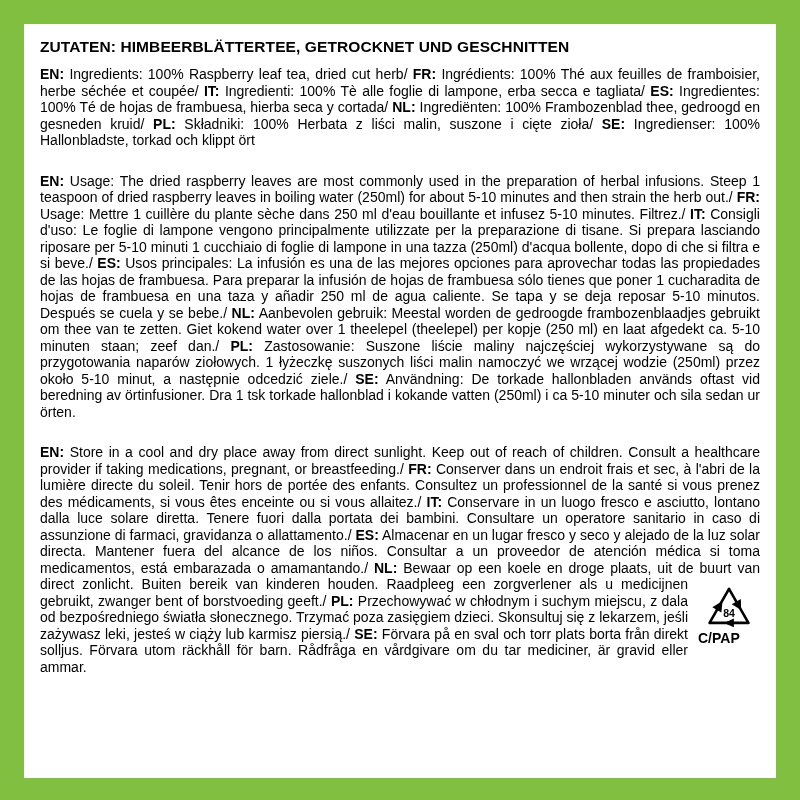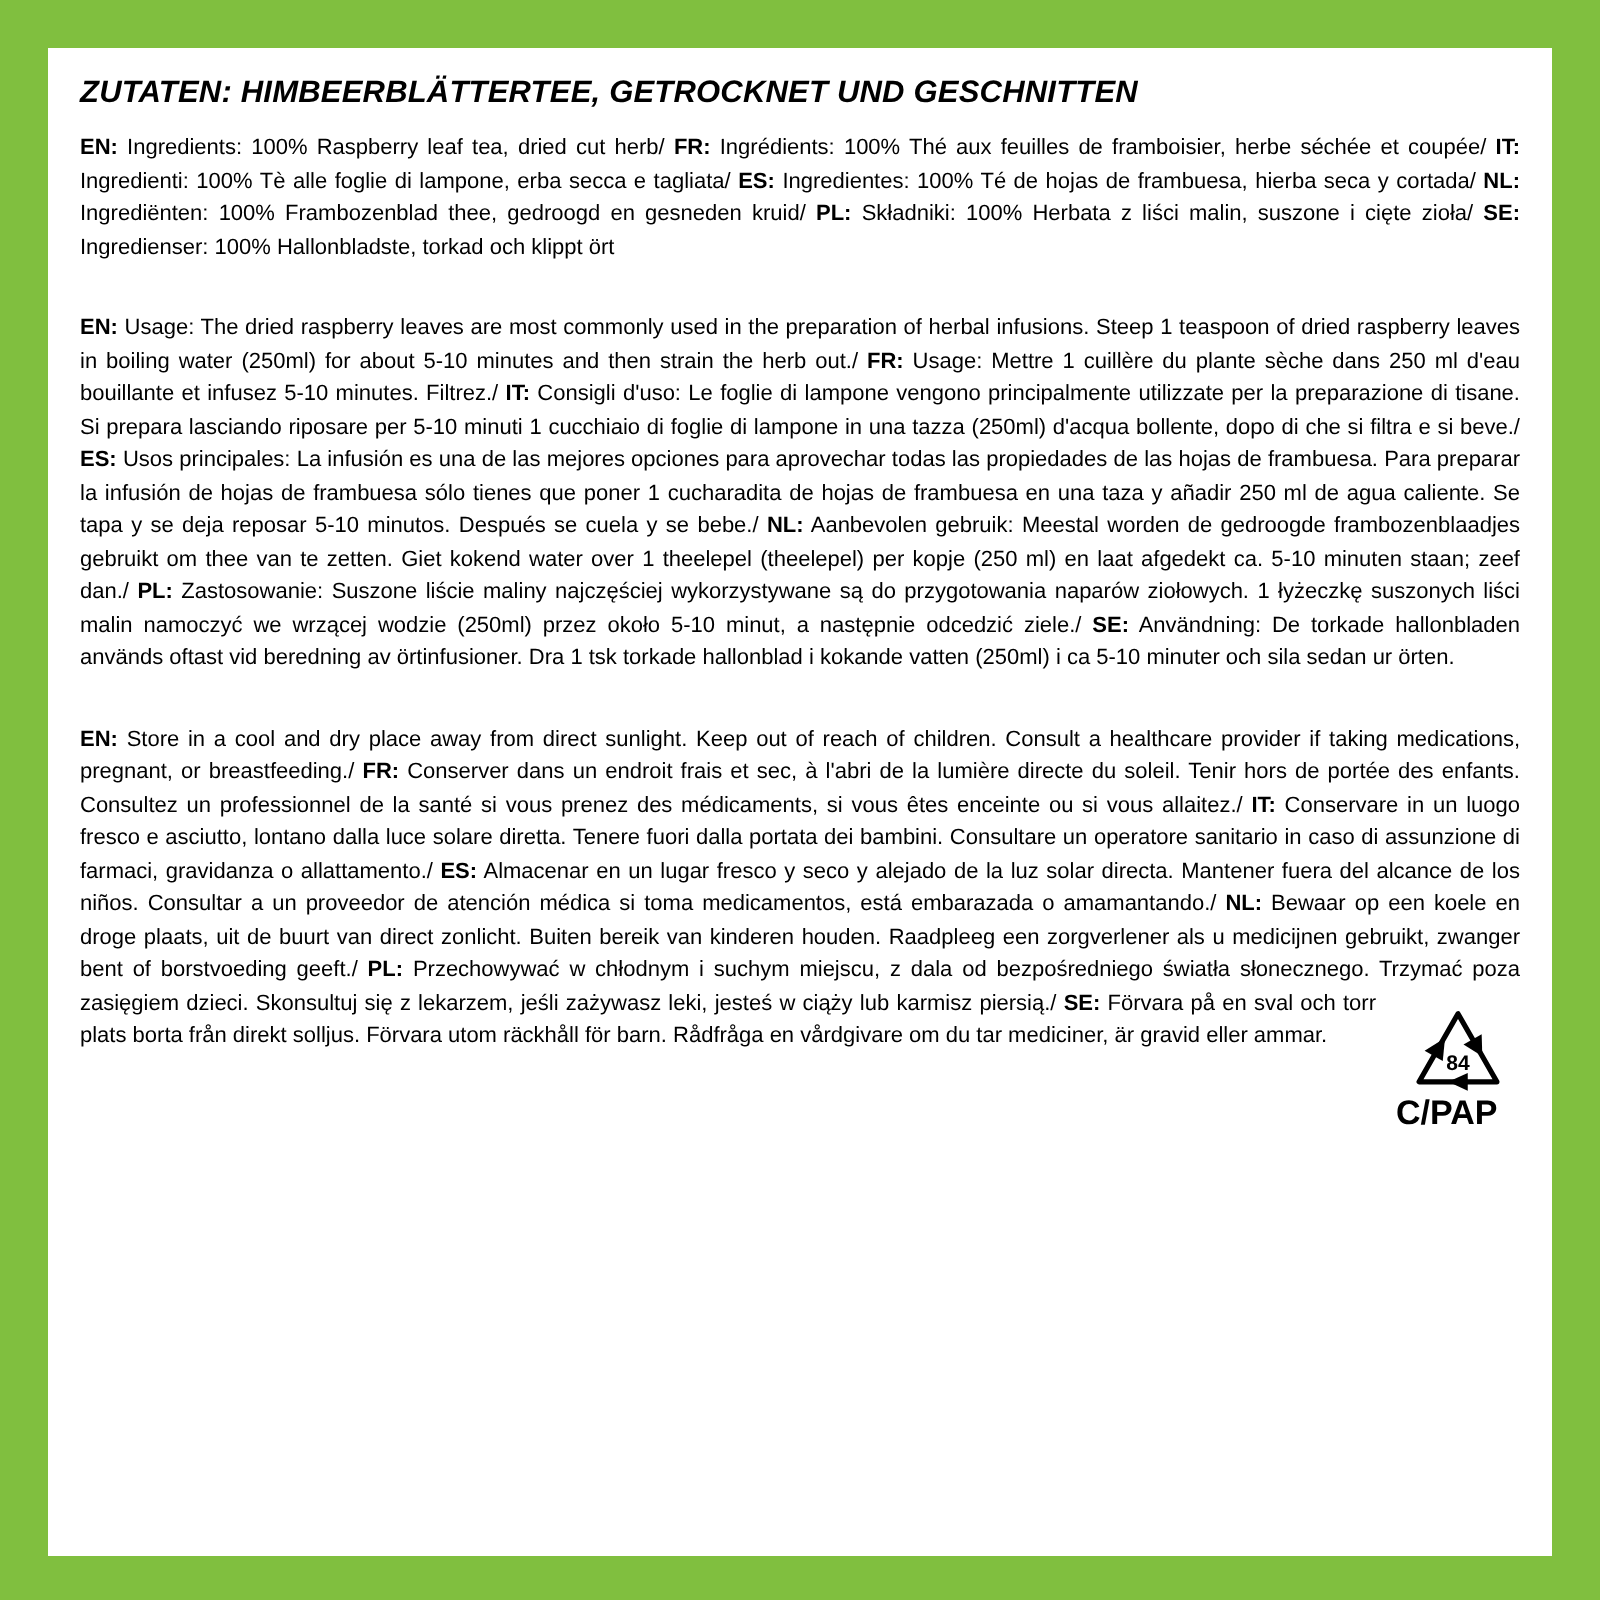--- a/index.html
+++ b/index.html
@@ -20,38 +20,37 @@
     overflow:hidden;
   }
   .section{margin:0 0 24px 0;}
   .heading{
     margin:0 0 8px 0;
     font-weight:bold;
     font-size:15.5px;
     line-height:22px;
     text-align:justify;
     letter-spacing:0.1px;
-    font-style:italic;
   }
   .body-text{
     margin:0;
-    font-size:11px;
+    font-size:14px;
     line-height:16.5px;
     text-align:justify;
   }
   .body-text b{font-weight:bold;}
   .bodywrap{position:relative;}
   .float-spacer{float:right;width:0;height:140px;}
   .recycle{
     float:right;clear:right;
     width:62px;
     margin-left:10px;
   }
   .recycle .mat{
-    font-size:17px;
+    font-size:14px;
     font-weight:bold;
     line-height:13px;
     margin-top:1px;
   }
   .recycle svg{display:block;margin:0 auto;}
 </style>
 </head>
 <body>
 
 <div class="label-panel">

